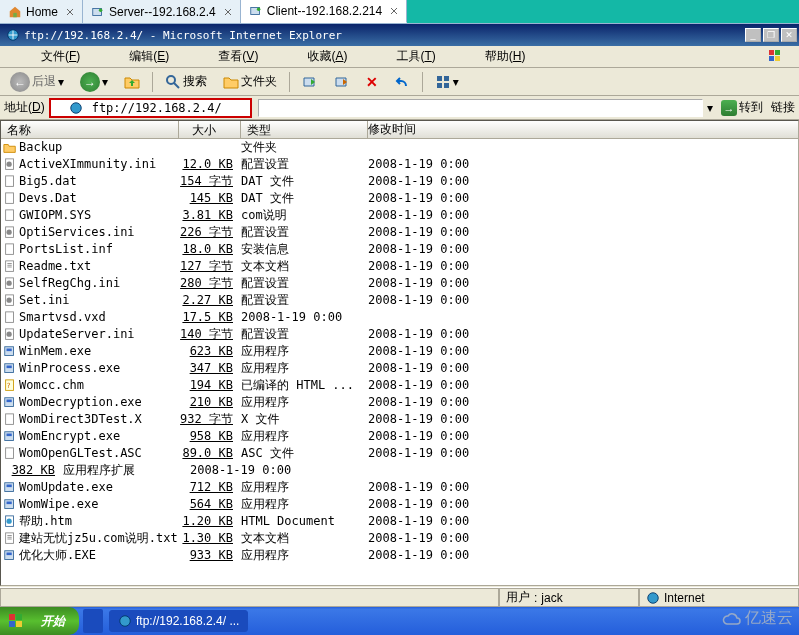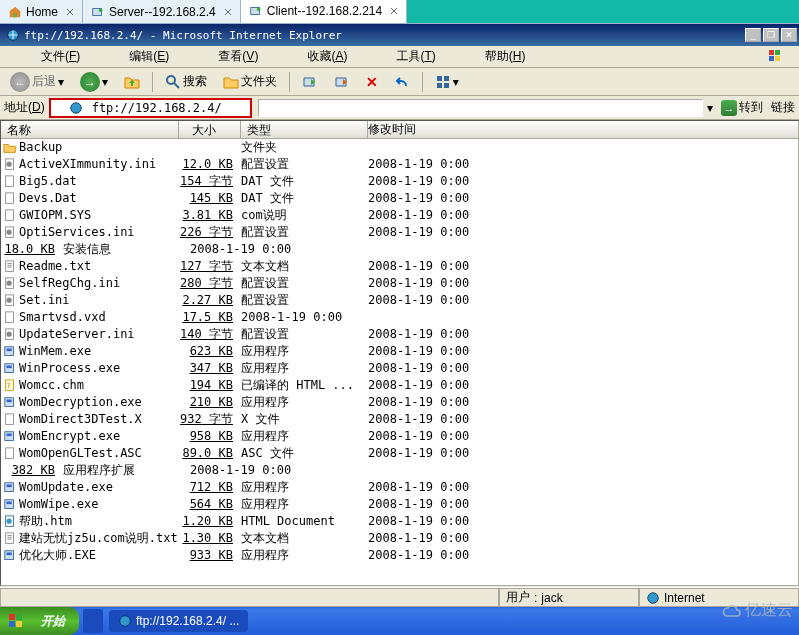--- a/index.html
+++ b/index.html
@@ -193,21 +193,21 @@
   border: 1px solid #1a4bbd;
   border-radius: 3px;
   color: #fff;
   height: 22px; padding: 0 8px;
   display: flex; align-items: center; gap: 4px;
   cursor: default;
 }
 .task-btn.active { background: #1a4bbd; }
 
 .watermark {
-  position: absolute; right: 6px; bottom: 14px;
+  position: absolute; right: 6px; bottom: 6px;
   font-size: 16px; color: #b0b8c0; font-family: sans-serif;
   display: flex; align-items: center; gap: 2px; opacity: .8;
 }
 </style>
 </head>
 <body>
 
 <div class="tab-strip">
   <div class="tab">
     <svg class="tab-icon" viewBox="0 0 16 16">
@@ -422,20 +422,26 @@
             <rect x="3" y="1" width="9" height="12" fill="#fff" stroke="#888"></rect>
             <circle cx="7" cy="7" r="3" fill="#888"></circle>
           </svg>
           <span>OptiServices.ini</span>
         </div>
         <div class="f-size">226 字节</div>
         <div class="f-type">配置设置</div>
         <div class="f-date">2008-1-19 0:00</div>
       </div>
       <div class="row">
+        <div class="f-name">
+          <svg class="fico" viewBox="0 0 16 16">
+            <rect x="3" y="1" width="9" height="12" fill="#fff" stroke="#888"></rect>
+          </svg>
+          <span>PortsList.inf</span>
+        </div>
         <div class="f-size">18.0 KB</div>
         <div class="f-type">安装信息</div>
         <div class="f-date">2008-1-19 0:00</div>
       </div>
       <div class="row">
         <div class="f-name">
           <svg class="fico" viewBox="0 0 16 16">
             <rect x="3" y="1" width="9" height="12" fill="#fff" stroke="#888"></rect>
             <path stroke="#888" d="M5 4h5M5 6h5M5 8h5"></path>
           </svg>

